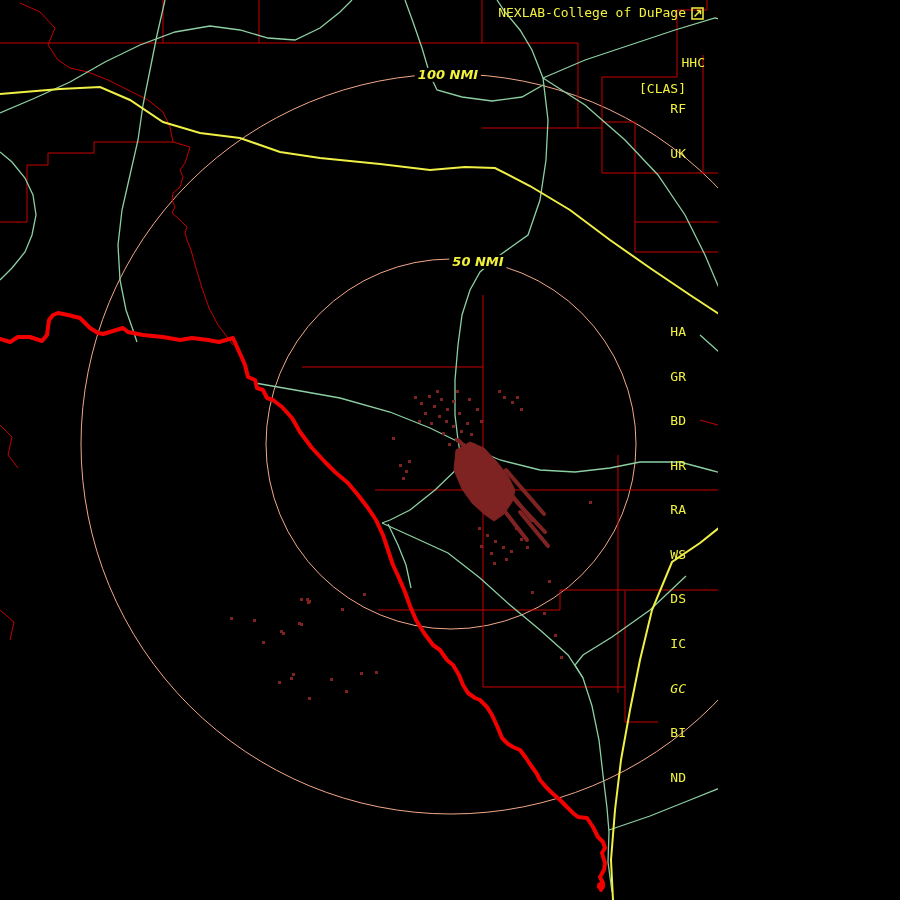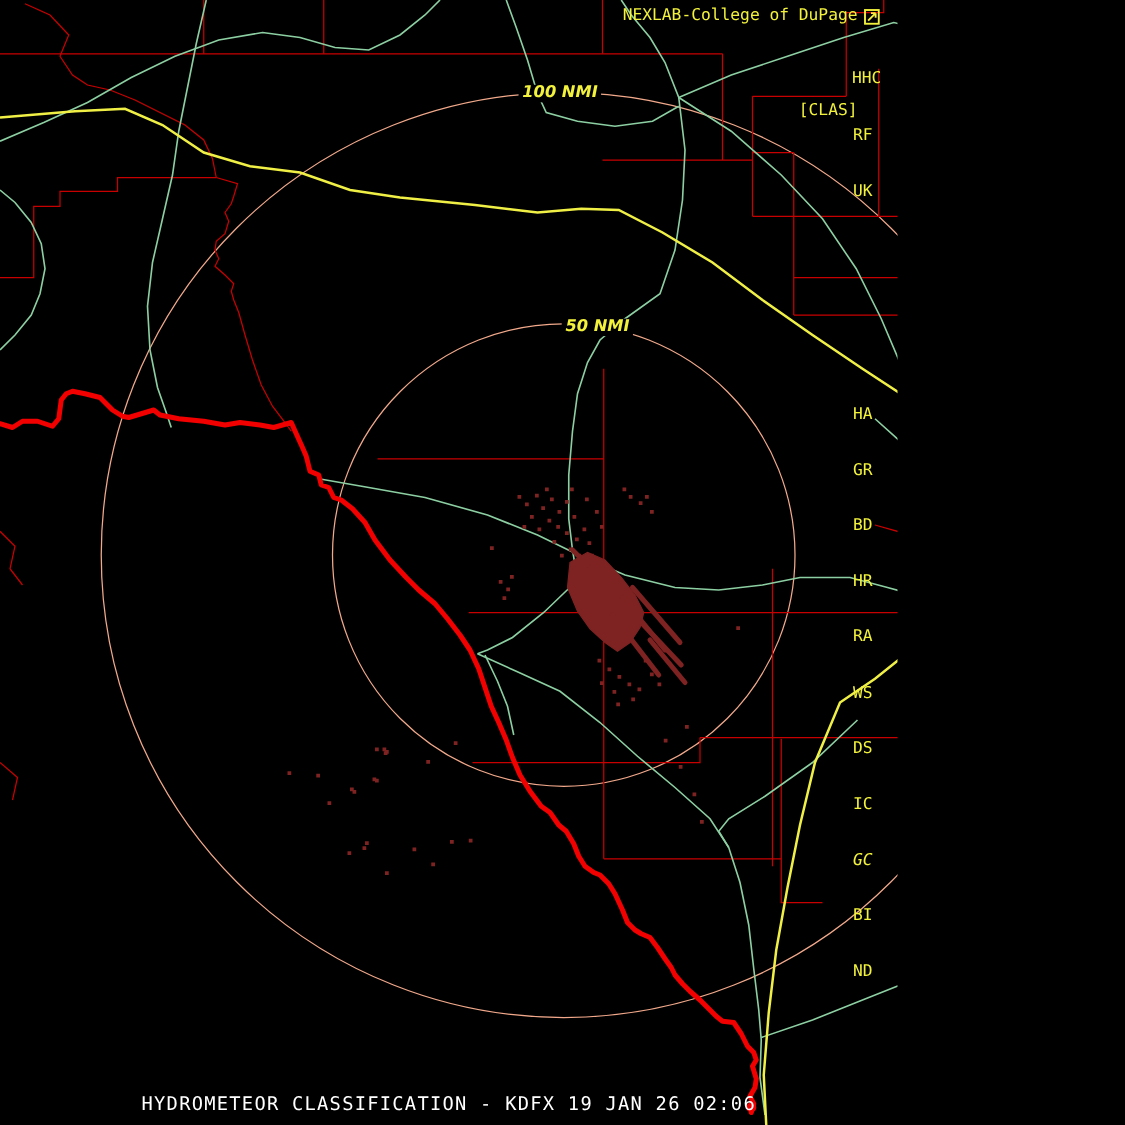--- a/index.html
+++ b/index.html
@@ -20,21 +20,21 @@
   .clas{top:66px;right:32px;margin-top:16px;}
   .ring-label{font-style:italic;font-weight:bold;background:#000;padding:0 3px;
               font-family:"DejaVu Sans","Liberation Sans",sans-serif;font-size:13px;
               transform:translate(-50%,-50%);}
   .title{top:875px;left:0;width:100%;text-align:center;color:var(--title-white);
          font-size:15px;letter-spacing:1px;}
   .legend-box{position:absolute;left:871px;top:85px;width:26px;height:717px;
               border:1px solid var(--legend-border);box-sizing:border-box;background:#000;}
   .legend-bar{position:absolute;left:2px;right:2px;top:2px;bottom:2px;display:flex;flex-direction:column;}
   .legend-seg{flex:1;}
-  .legend-label{position:absolute;right:20px;color:var(--text-yellow);font-size:13px;
+  .legend-label{position:absolute;right:32px;color:var(--text-yellow);font-size:13px;
                 font-family:"DejaVu Sans Mono","Liberation Mono",monospace;}
 </style>
 </head>
 <body>
 
 <div class="stage">
 
   <svg class="map" width="900" height="900" viewBox="0 0 900 900">
 
     <g>
@@ -217,21 +217,20 @@
       <rect x="1" y="1" width="11" height="11" fill="none" stroke="#F2F23C" stroke-width="1.5"></rect>
       <path d="M3.5 9.5 L9.5 3.5 M9.5 3.5 L5.8 3.5 M9.5 3.5 L9.5 7.2" fill="none" stroke="#F2F23C" stroke-width="1.5"></path>
     </svg>
   </div>
   <div class="ovl hhc">HHC</div>
   <div class="ovl clas">[CLAS]</div>
 
   <div class="ovl ring-label" style="left:448px;top:75px;">100 NMI</div>
   <div class="ovl ring-label" style="left:446px;top:262px;margin-left:32px;">50 NMI</div>
 
-  <div class="ovl title">HYDROMETEOR CLASSIFICATION - KDFX 19 JAN 26 02:06</div>
 
   <div class="legend-box">
     <div class="legend-bar" id="legend-bar">
         <div class="legend-seg" style="background: rgb(143, 0, 255);"></div>
         <div class="legend-seg" style="background: rgb(255, 0, 255);"></div>
         <div class="legend-seg" style="background: rgb(0, 0, 0);"></div>
         <div class="legend-seg" style="background: rgb(0, 0, 0);"></div>
         <div class="legend-seg" style="background: rgb(0, 0, 0);"></div>
         <div class="legend-seg" style="background: rgb(255, 0, 0);"></div>
         <div class="legend-seg" style="background: rgb(197, 127, 127);"></div>

